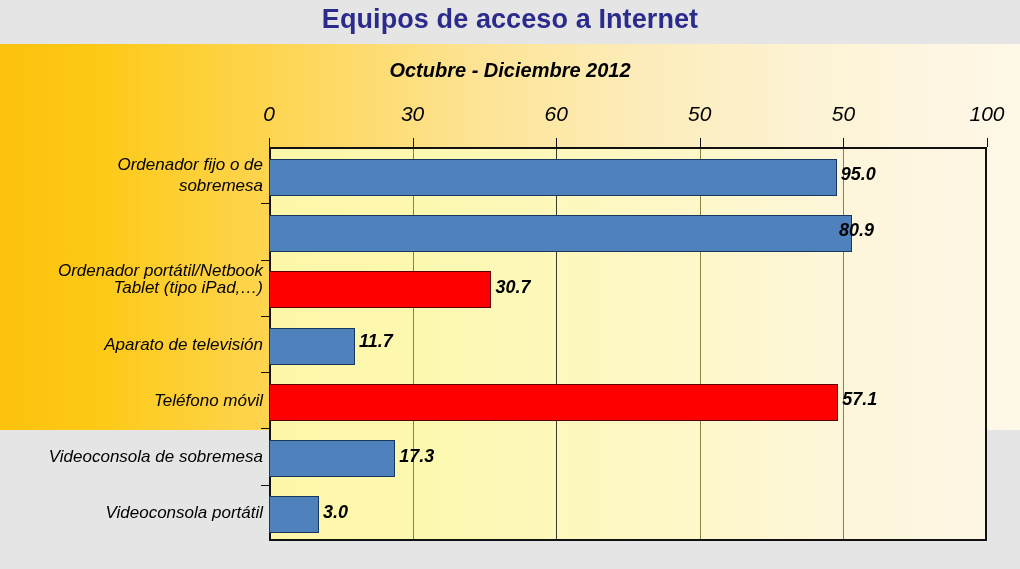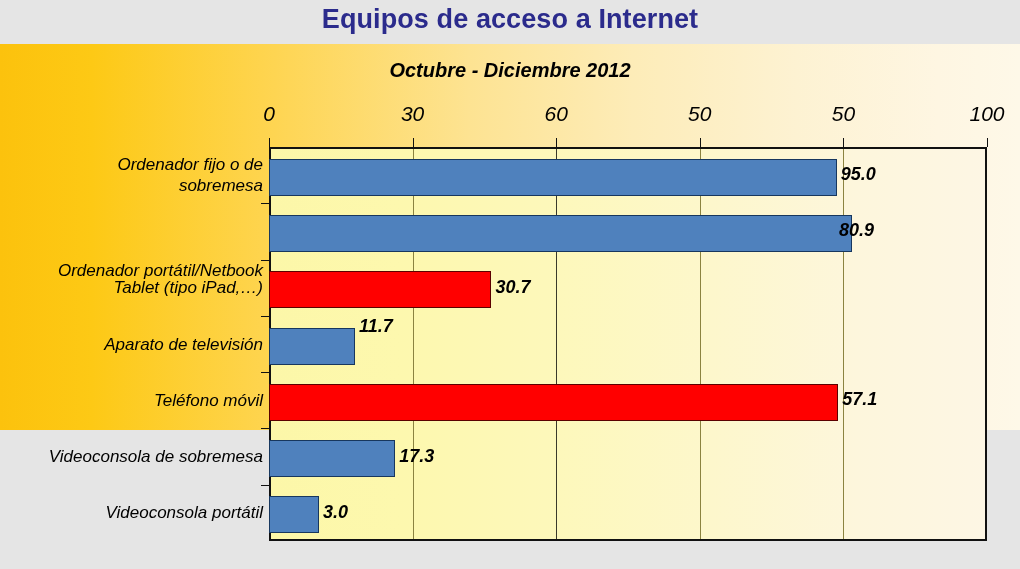--- a/index.html
+++ b/index.html
@@ -218,20 +218,20 @@
           <div class="bar red" style="left: -2px; top: 234.786px; width: 569.22px; height: 37px;"></div>
           <div class="bar blue" style="left: -2px; top: 291.071px; width: 126.214px; height: 37px;"></div>
           <div class="bar blue" style="left: -2px; top: 347.357px; width: 50.106px; height: 37px;"></div>
         </div>
     </div>
 
     <div id="value-labels">
         <div class="bar-value" style="left: 840.784px; top: 120.143px;">95.0</div>
         <div class="bar-value" style="left: 839px; top: 176.429px;">80.9</div>
         <div class="bar-value" style="left: 495.426px; top: 232.714px;">30.7</div>
-        <div class="bar-value" style="left: 359.006px; top: 272px; text-align: right;">11.7</div>
+        <div class="bar-value" style="left: 359.006px; top: 287px; text-align: right;">11.7</div>
         <div class="bar-value" style="left: 842.22px; top: 345.286px;">57.1</div>
         <div class="bar-value" style="left: 399.214px; top: 401.571px;">17.3</div>
         <div class="bar-value" style="left: 323.106px; top: 457.857px;">3.0</div>
       </div>
 
   </div>
 </div>
 
 </body></html>

